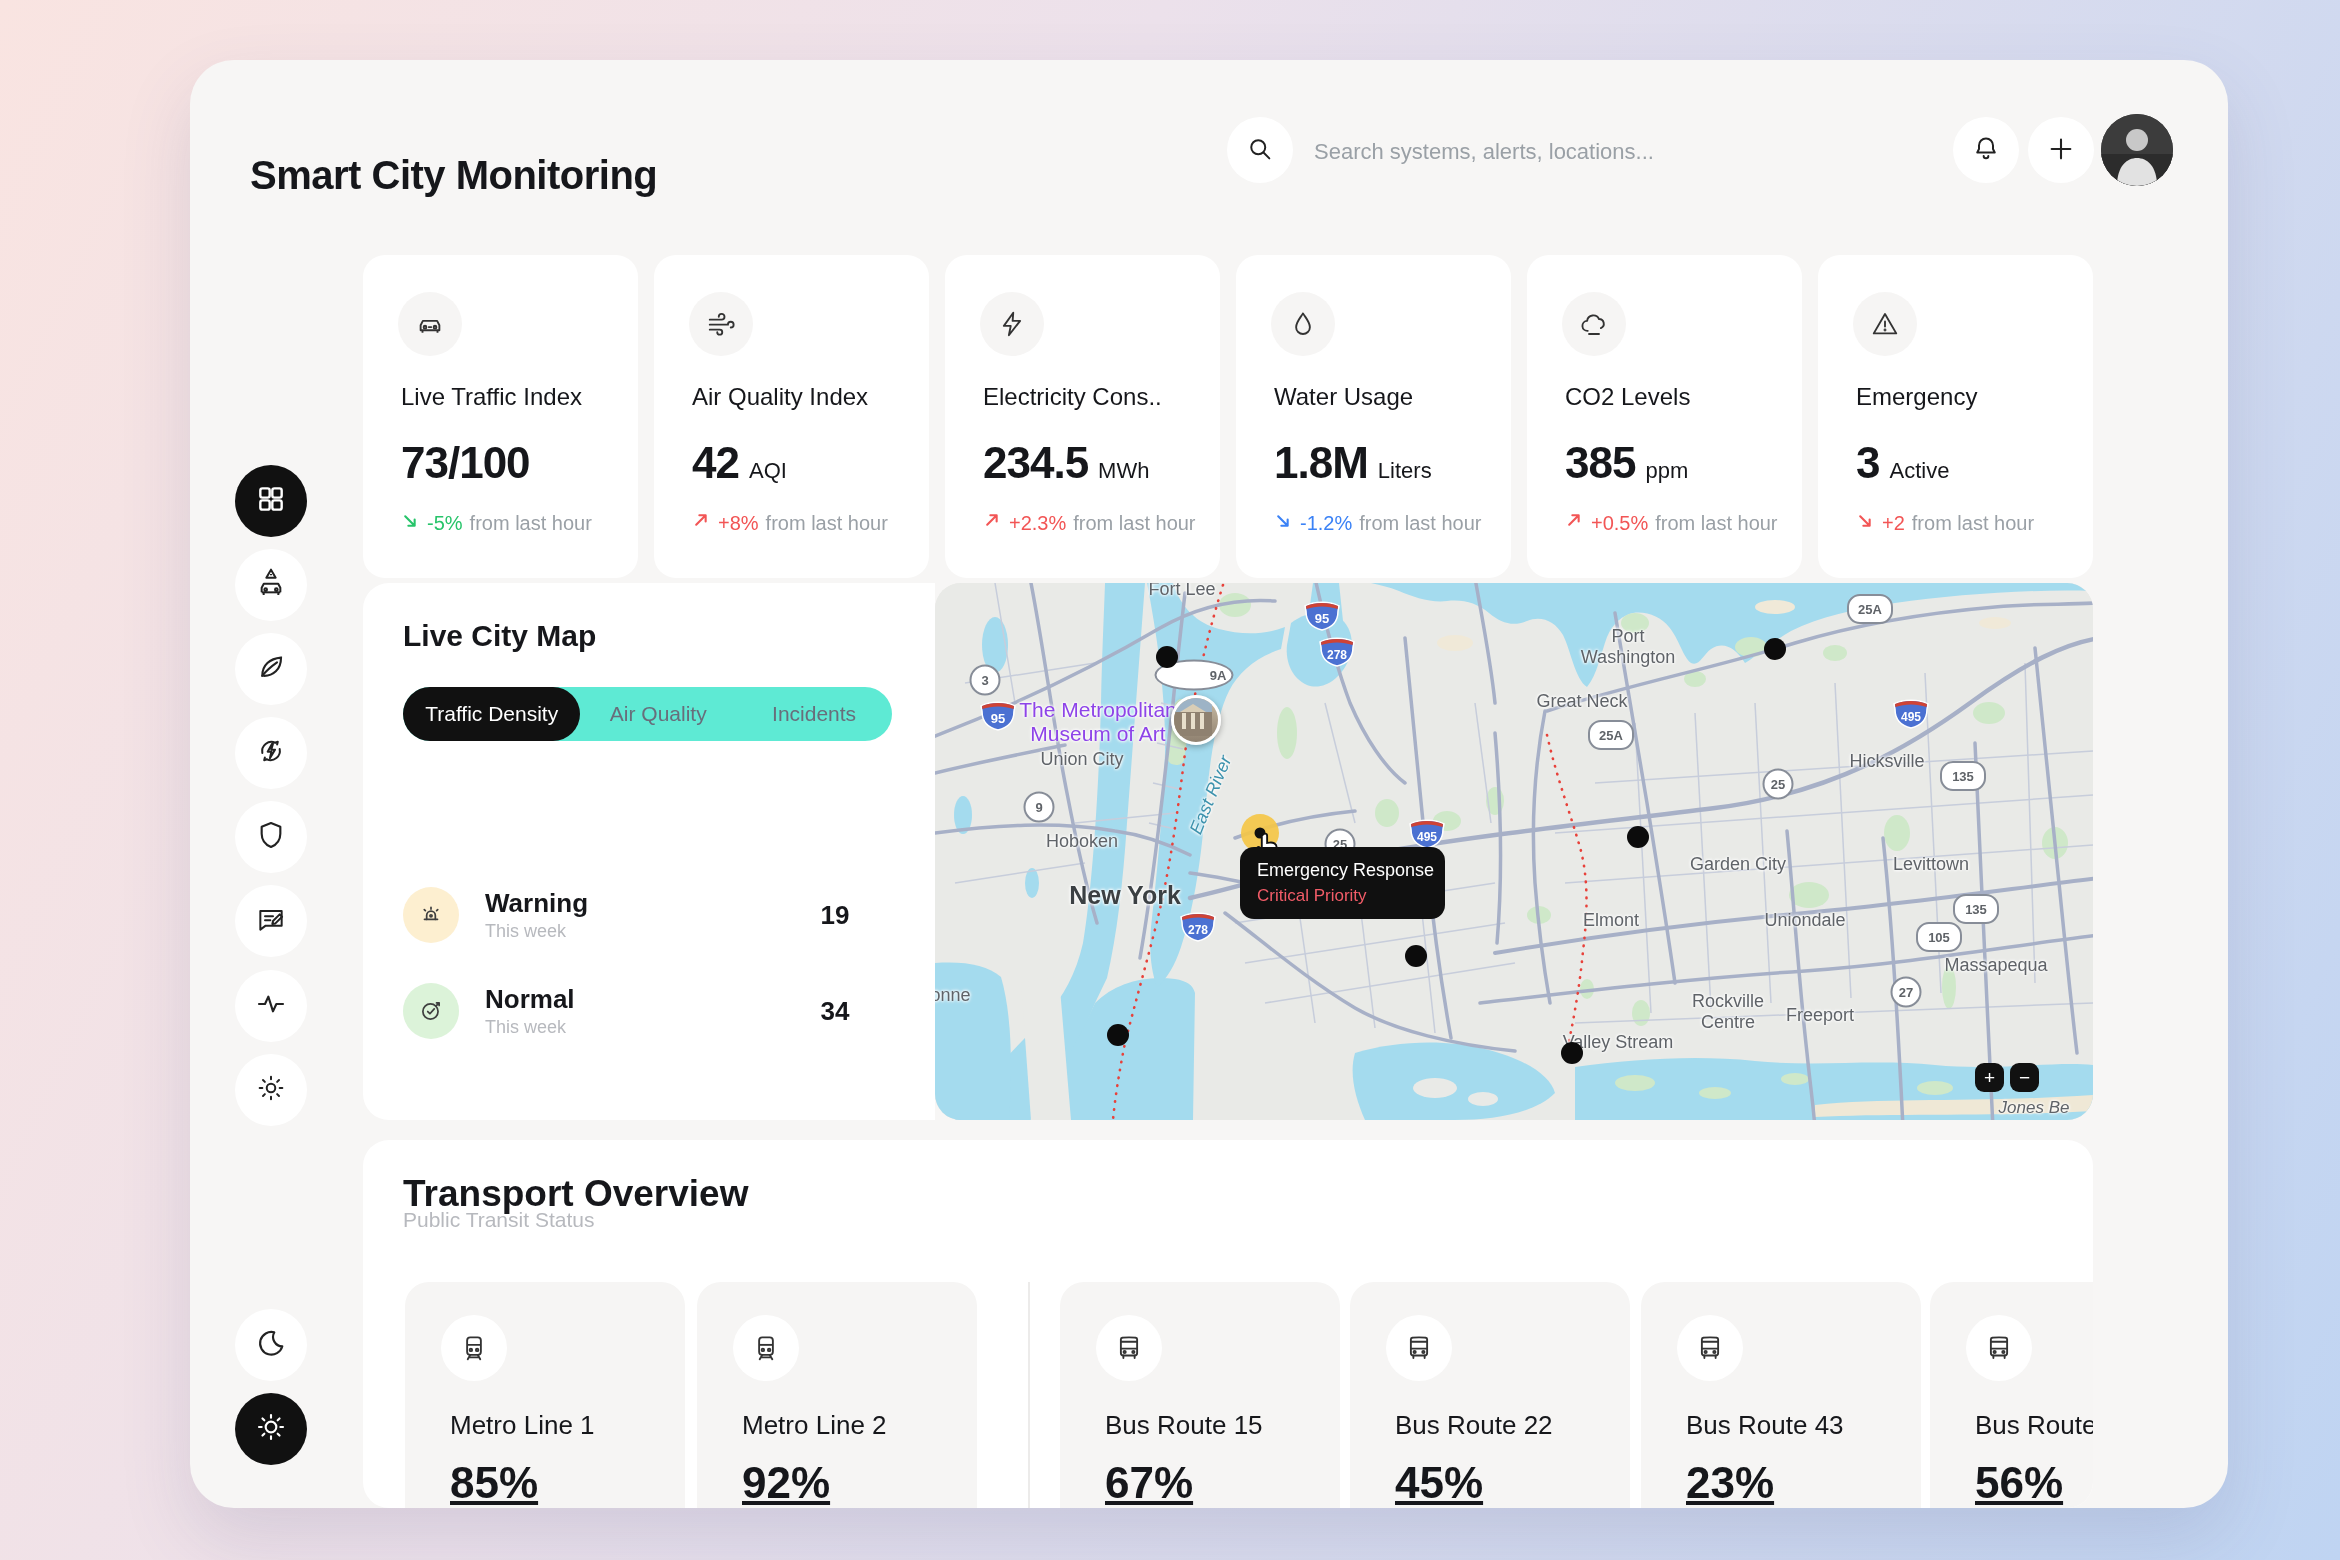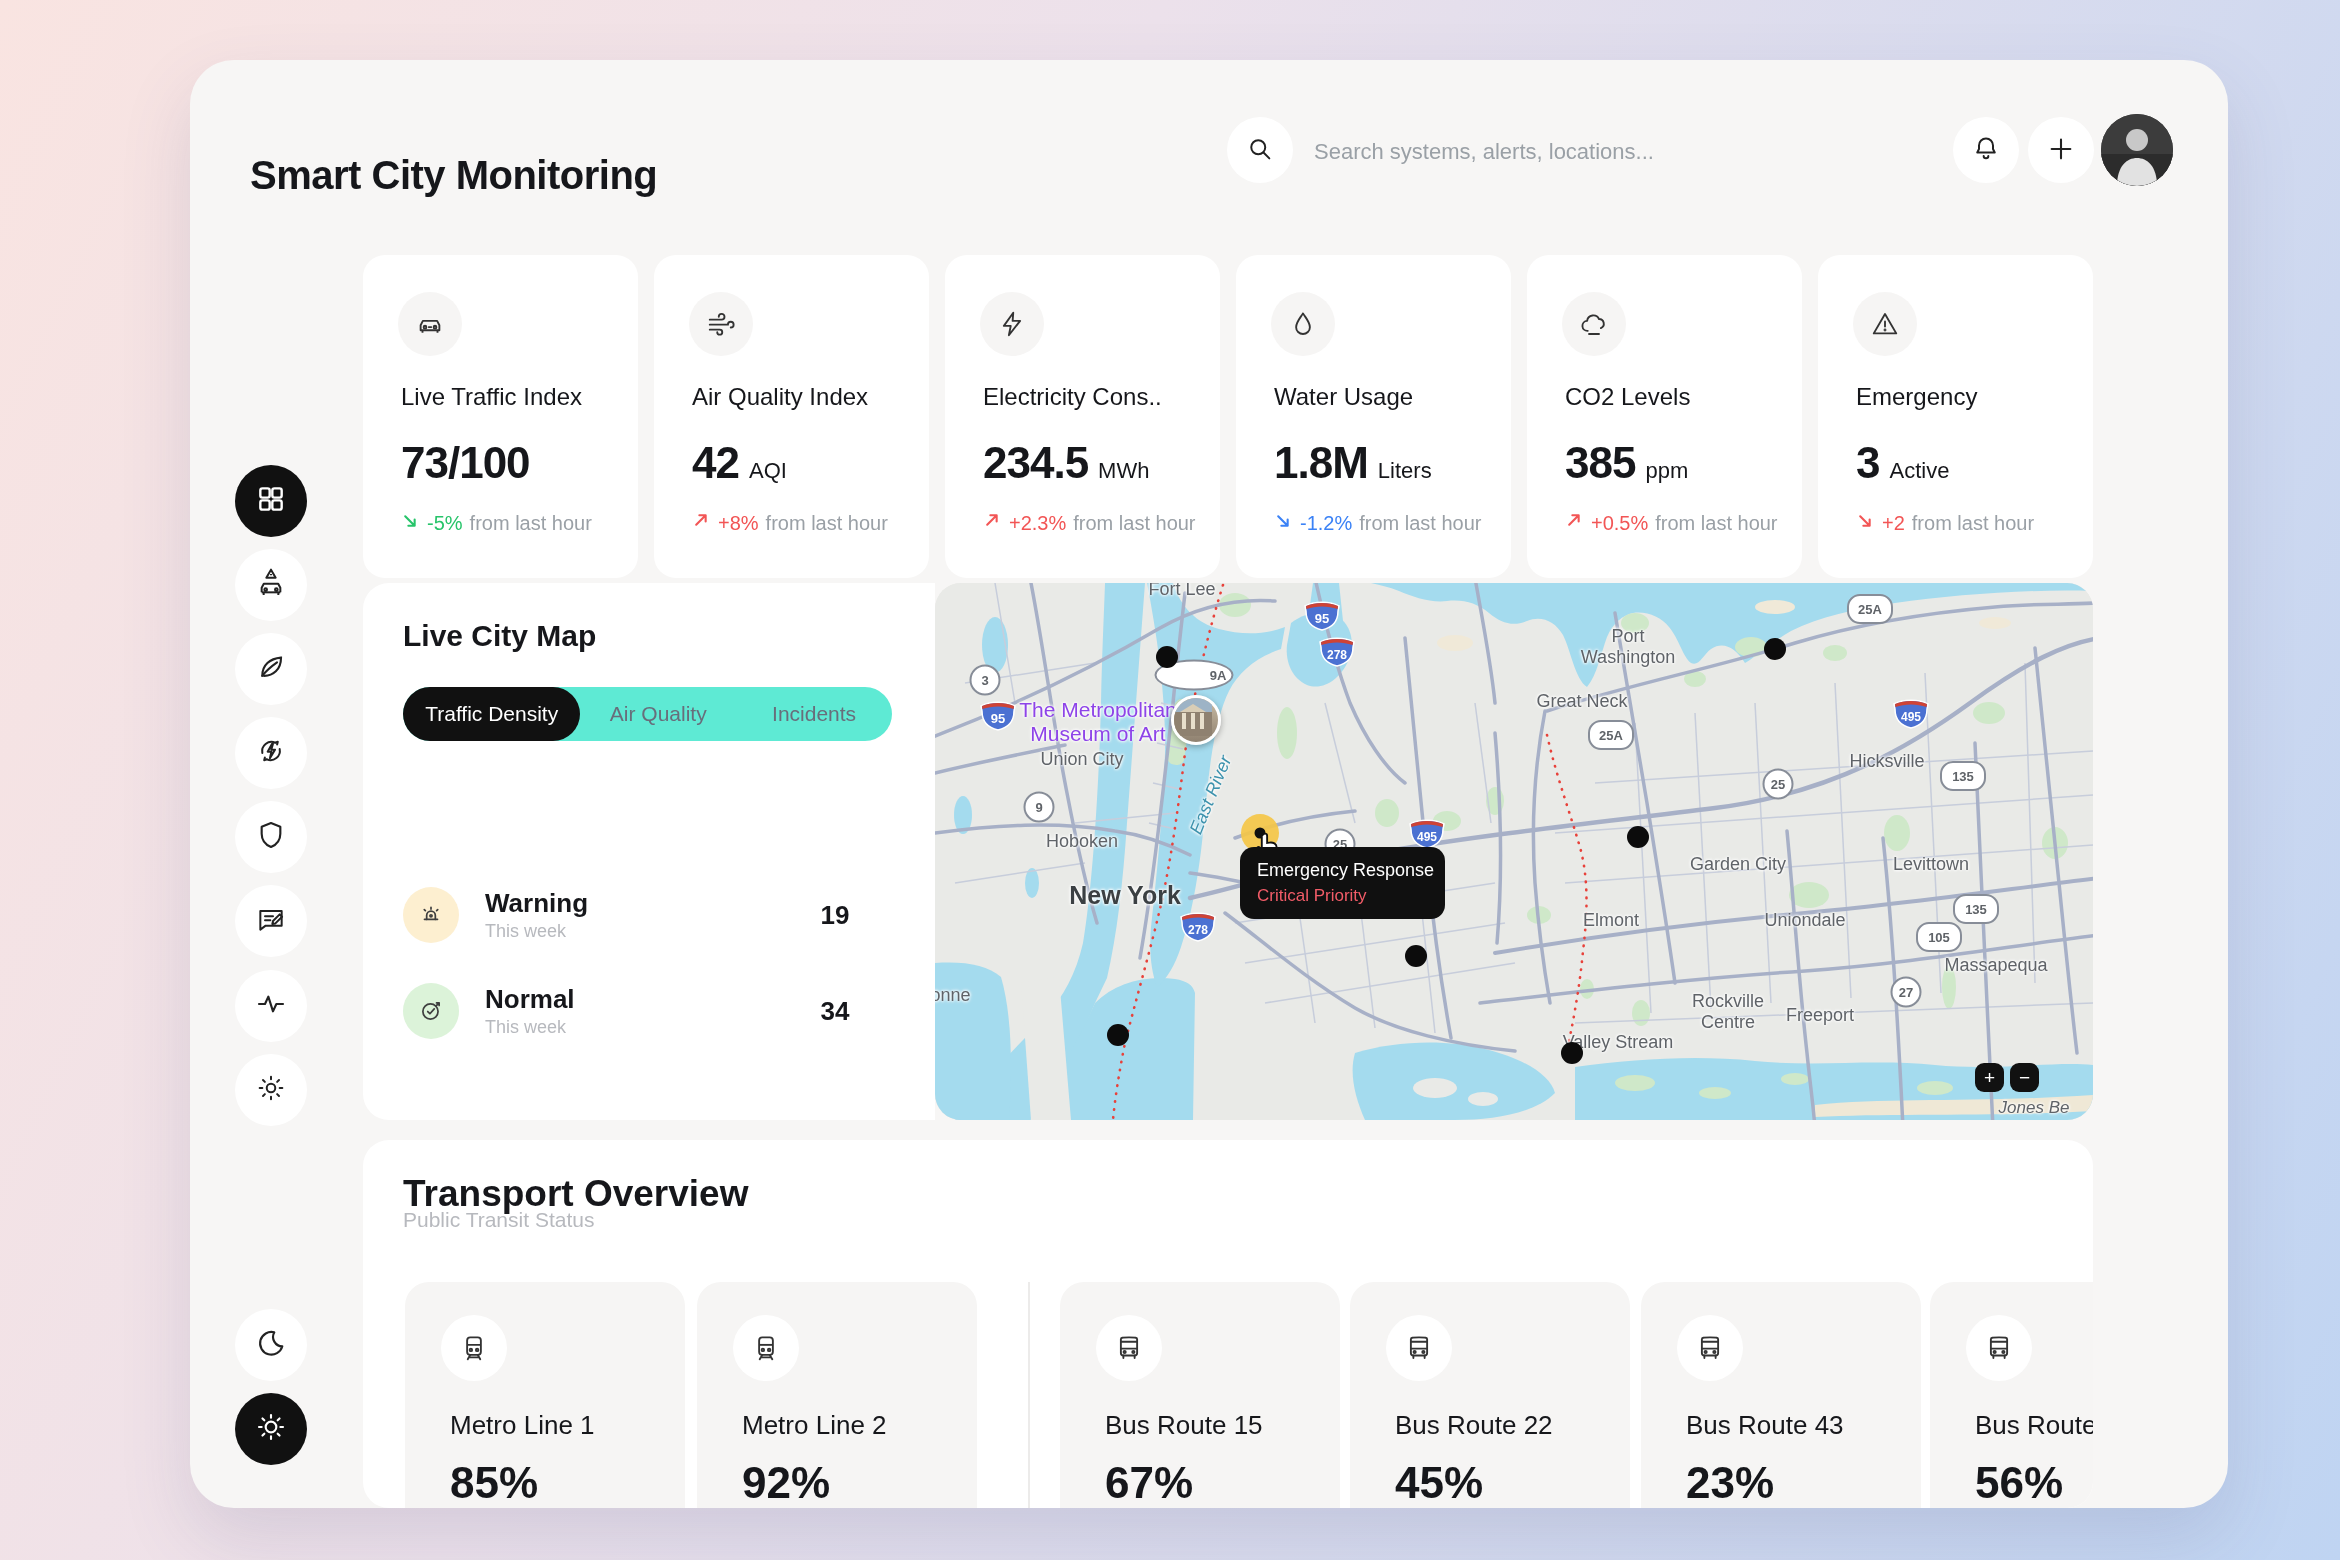--- a/index.html
+++ b/index.html
@@ -71,21 +71,21 @@
   .tt-sub{font-size:17px;font-weight:500;margin-top:5px;white-space:nowrap;}
   .zoom-btn{position:absolute;top:480px;width:29px;height:29px;border-radius:9px;background:#111;color:#fff;border:none;font-size:19px;line-height:27px;text-align:center;cursor:pointer;padding:0;font-family:inherit;}
   
   .transport{position:absolute;left:173px;top:1080px;width:1730px;height:368px;background:#fff;border-radius:26px;overflow:hidden;}
   .transport-title{position:absolute;left:40px;top:9px;font-size:37px;font-weight:600;margin-top:24px;}
   .transport-sub{position:absolute;left:40px;top:68px;font-size:21px;color:#b7b9be;}
   .transit-card{position:absolute;top:142px;width:280px;height:280px;background:#f6f5f4;border-radius:24px;}
   .transit-icon{position:absolute;left:36px;top:33px;width:66px;height:66px;border-radius:50%;background:#fff;display:flex;align-items:center;justify-content:center;}
   .transit-icon svg{width:30px;height:30px;}
   .transit-label{position:absolute;left:45px;top:128px;font-size:26px;font-weight:500;white-space:nowrap;}
-  .transit-value{position:absolute;left:45px;top:176px;font-size:44px;font-weight:700;}
+  .transit-value{position:absolute;left:45px;top:176px;font-size:44px;font-weight:700;text-decoration:underline;}
   .v-divider{position:absolute;left:665px;top:142px;width:2px;height:226px;background:#ecebea;}
 </style>
 </head>
 <body>
 
 <div class="dashboard">
 
   <h1 class="page-title">Smart City Monitoring</h1>
 
   <button class="circle-btn" style="left:1037px;top:57px;">

